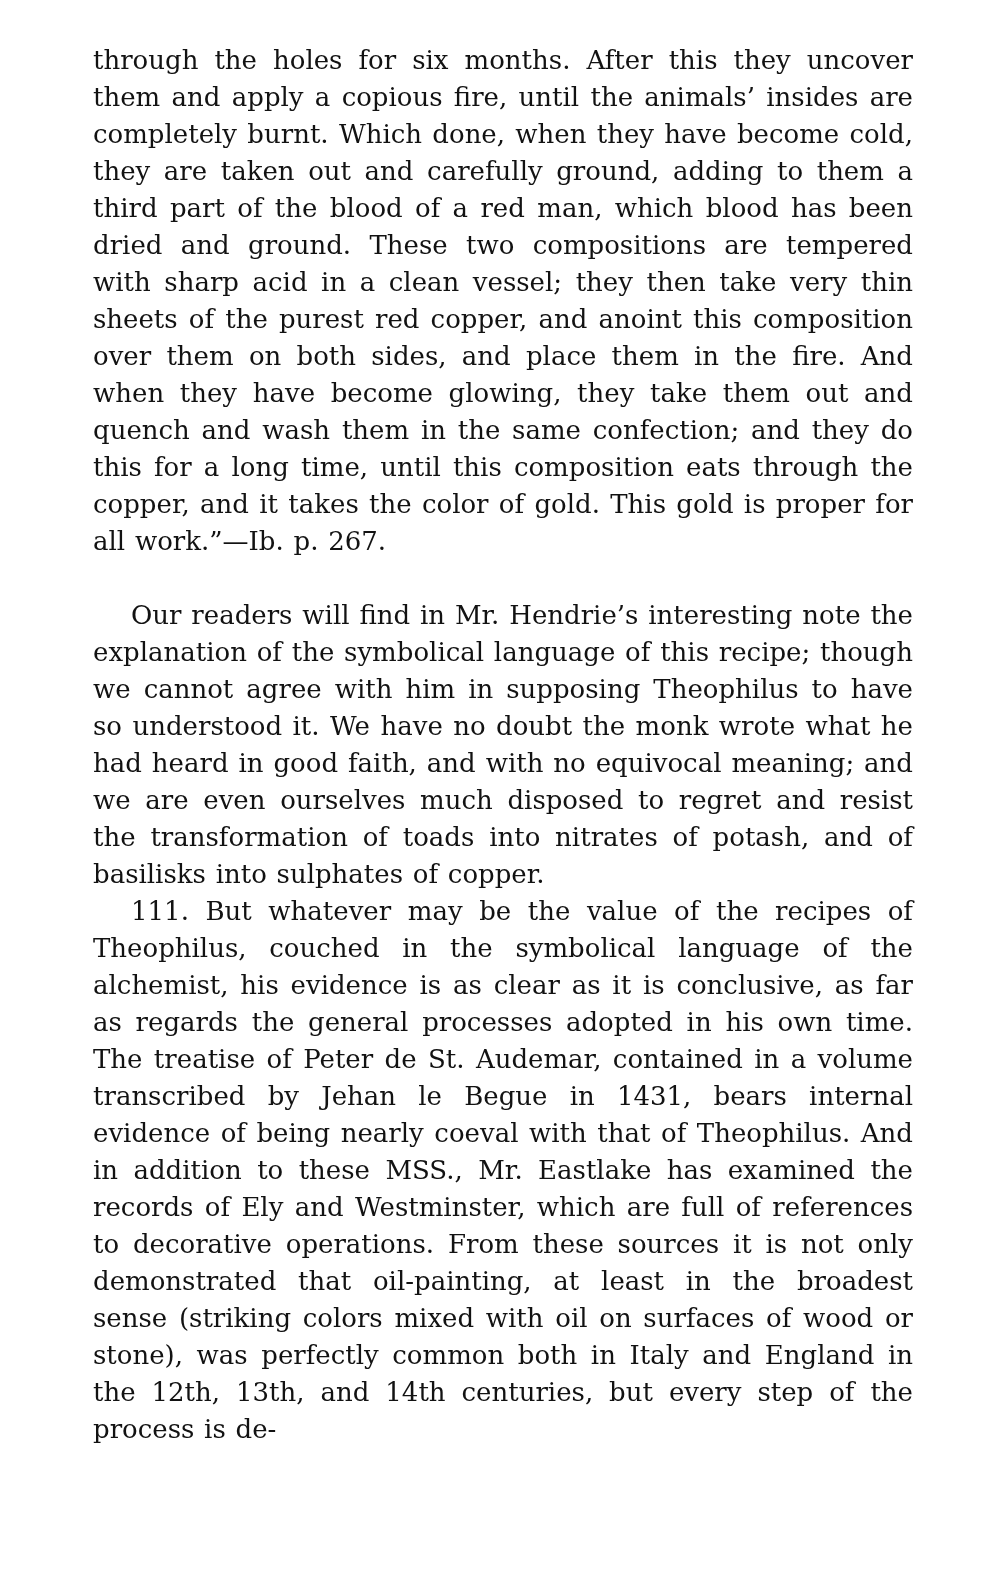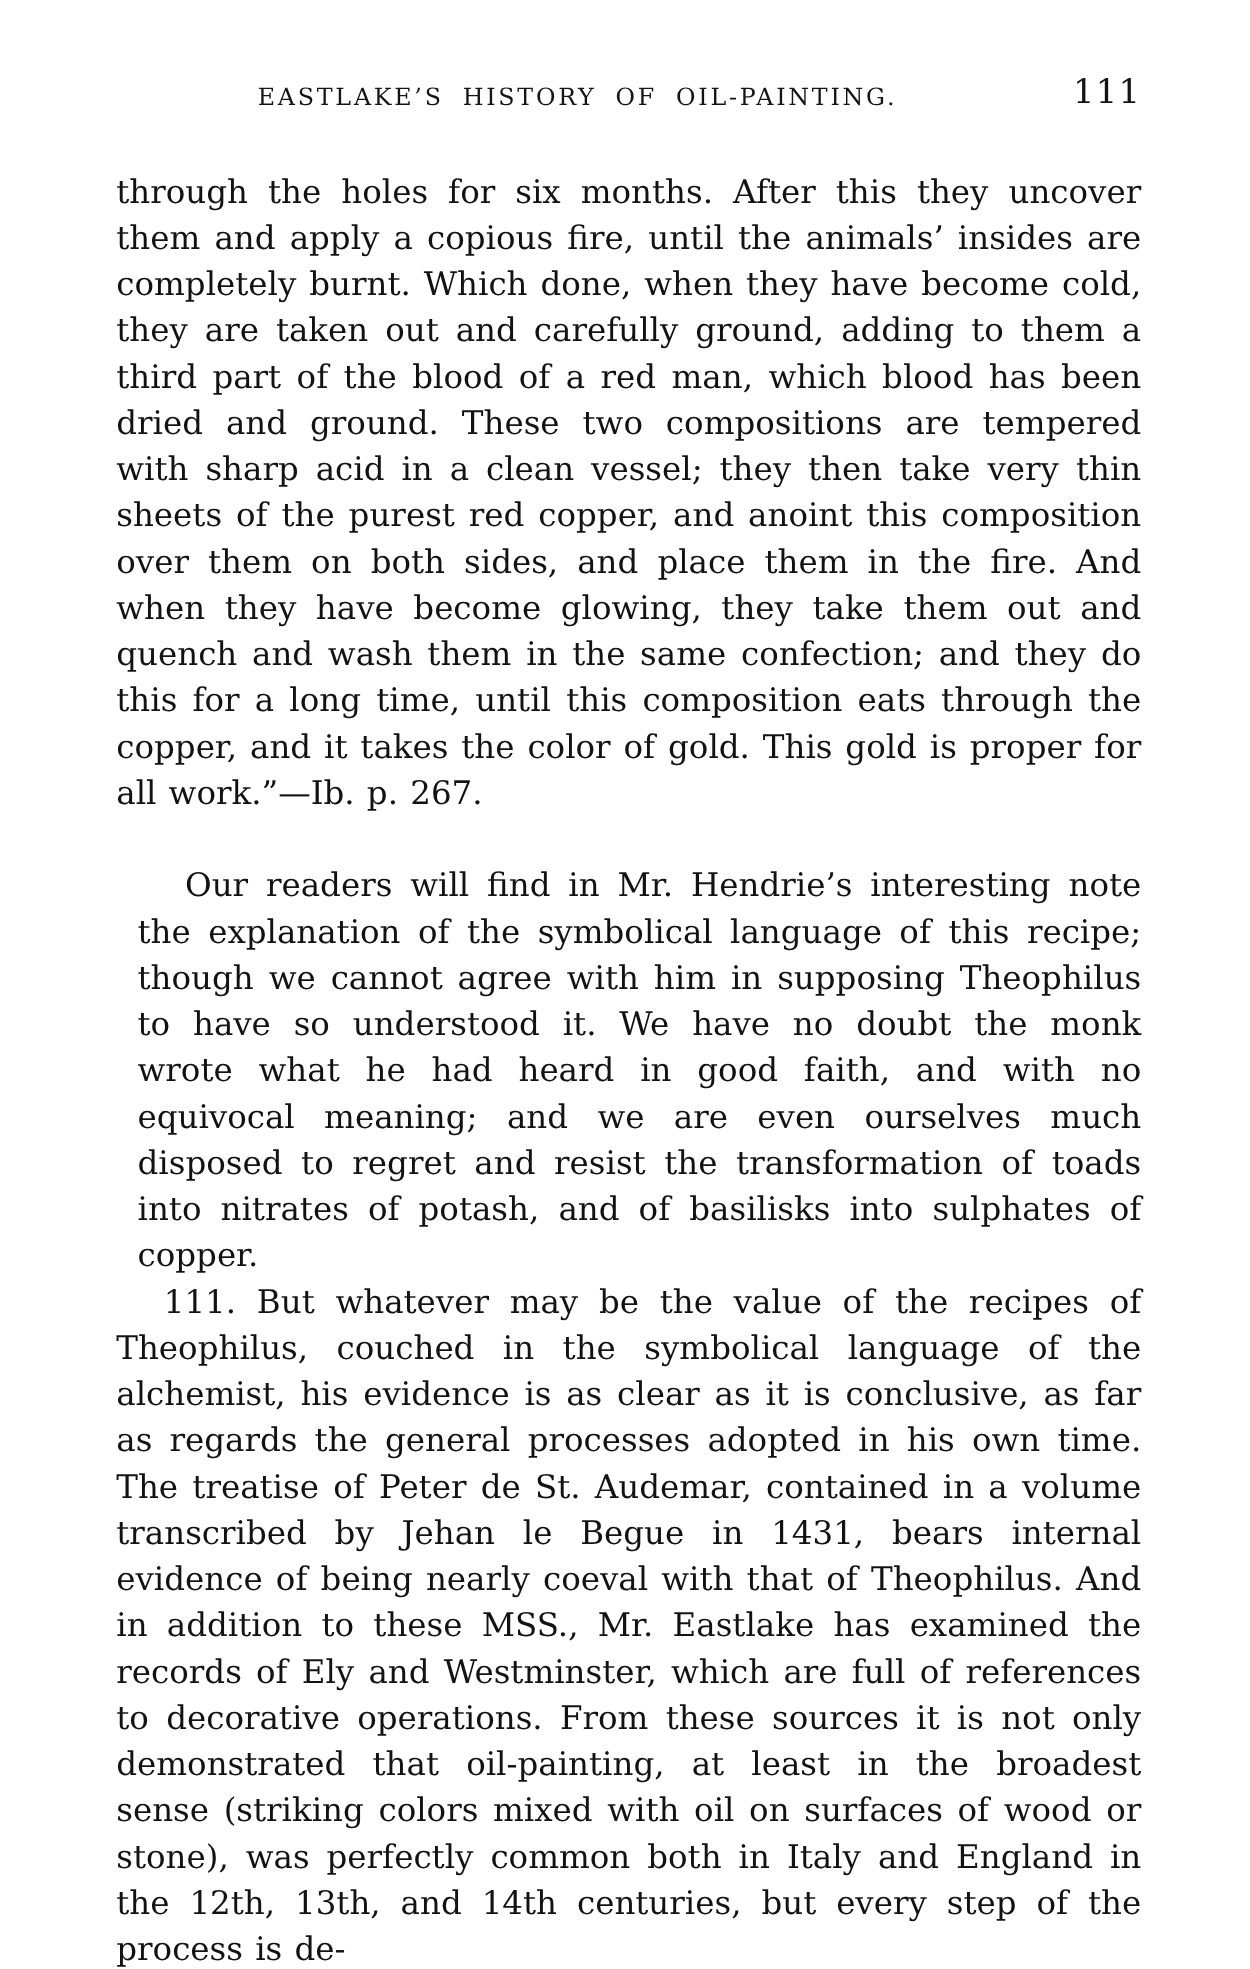--- a/index.html
+++ b/index.html
@@ -53,34 +53,29 @@
   }
   .para {
     margin: 0;
     padding: 0;
   }
   .para.indent {
     text-indent: 38px;
   }
   .para.gap-before {
     margin-top: 37px;
-    margin-left: 17px;
   }
   .citation-italic {
   }
 </style>
 </head>
 <body>
 
 <div class="page">
 
-  <div class="running-head">
-    <span class="head-title">EASTLAKE’S HISTORY OF OIL-PAINTING.</span>
-    <span class="page-number">111</span>
-  </div>
 
   <div class="text-block">
 
     <p class="para"><span>through the holes for six months.  After this they uncover them and apply a copious fire, until the animals’ insides are completely burnt.  Which done, when they have become cold, they are taken out and carefully ground, adding to them a third part of the blood of a red man, which blood has been dried and ground.  These two compositions are tempered with sharp acid in a clean vessel; they then take very thin sheets of the purest red copper, and anoint this composition over them on both sides, and place them in the fire.  And when they have become glowing, they take them out and quench and wash them in the same confection; and they do this for a long time, until this composition eats through the copper, and it takes the color of gold.  This gold is proper for all work.”—</span><span class="citation-italic">Ib.</span><span> p. 267.</span></p>
 
     <p class="para indent gap-before">Our readers will find in Mr. Hendrie’s interesting note the explanation of the symbolical language of this recipe; though we cannot agree with him in supposing Theophilus to have so understood it.  We have no doubt the monk wrote what he had heard in good faith, and with no equivocal meaning; and we are even ourselves much disposed to regret and resist the transformation of toads into nitrates of potash, and of basilisks into sulphates of copper.</p>
 
     <p class="para indent">111. But whatever may be the value of the recipes of Theophilus, couched in the symbolical language of the alchemist, his evidence is as clear as it is conclusive, as far as regards the general processes adopted in his own time.  The treatise of Peter de St. Audemar, contained in a volume transcribed by Jehan le Begue in 1431, bears internal evidence of being nearly coeval with that of Theophilus.  And in addition to these MSS., Mr. Eastlake has examined the records of Ely and Westminster, which are full of references to decorative operations.  From these sources it is not only demonstrated that oil-painting, at least in the broadest sense (striking colors mixed with oil on surfaces of wood or stone), was perfectly common both in Italy and England in the 12th, 13th, and 14th centuries, but every step of the process is de-</p>
 
   </div>

